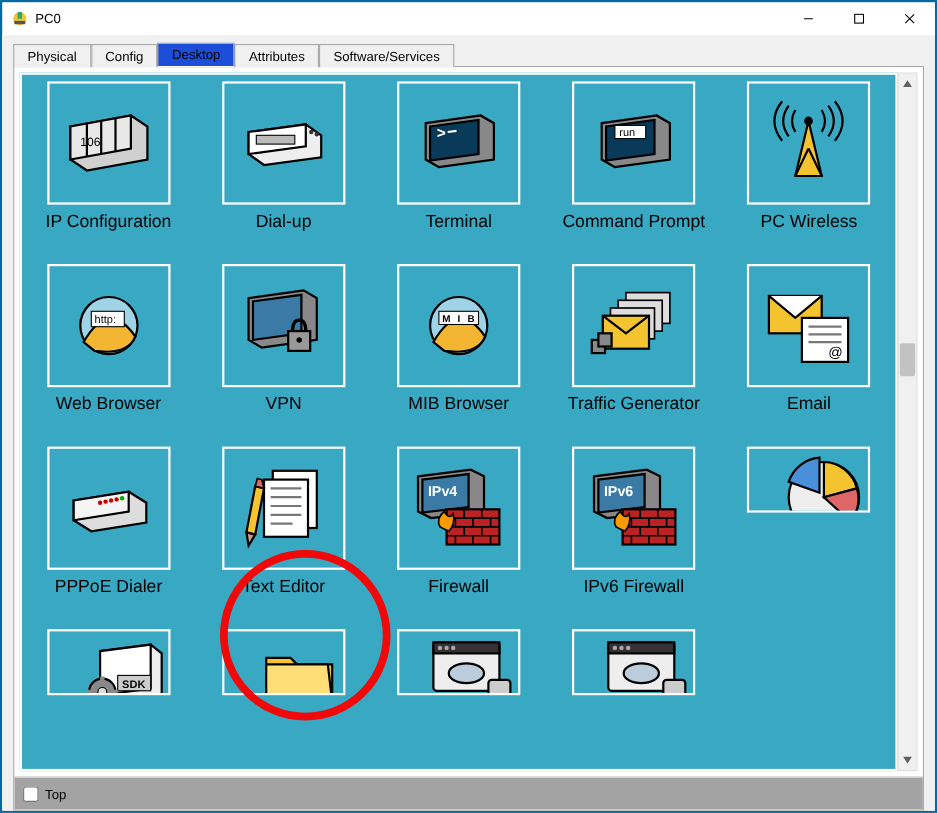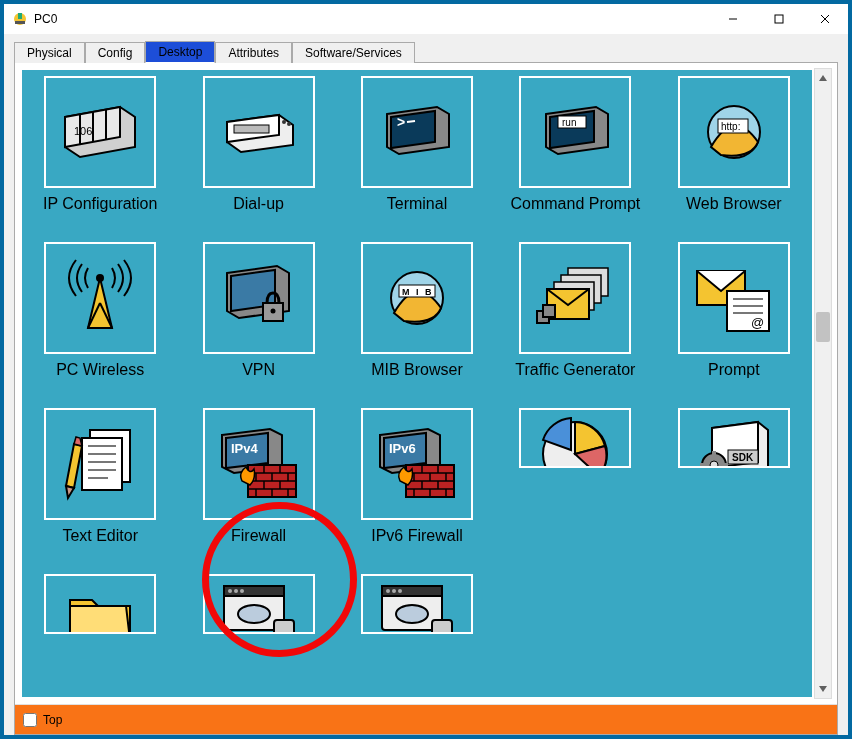--- a/index.html
+++ b/index.html
@@ -1,39 +1,39 @@
 <!DOCTYPE html>
 <html><head>
 <meta charset="utf-8">
 <style>
   * { box-sizing: border-box; margin: 0; padding: 0; }
   body { font-family: "Segoe UI", Tahoma, sans-serif; font-size: 12px; background: #fff; width: 852px; height: 739px; overflow: hidden; }
-  .window { width: 852px; height: 739px; border: 4px solid #0369a1; display: flex; flex-direction: column; background: #fff; }
+  .window { width: 852px; height: 739px; border: 2px solid #0369a1; display: flex; flex-direction: column; background: #fff; }
   .titlebar { height: 30px; display: flex; align-items: center; padding: 0 0 0 8px; }
   .titlebar .appicon { width: 16px; height: 16px; margin-right: 6px; }
   .titlebar .title { flex: 1; font-size: 12px; }
   .titlebar .winbtn { width: 46px; height: 30px; display: flex; align-items: center; justify-content: center; }
   .titlebar .winbtn svg { width: 10px; height: 10px; }
   .clientarea { flex: 1; padding: 6px 10px 0 10px; display: flex; flex-direction: column; background: #f0f0f0; }
   .tabs { display: flex; align-items: flex-end; height: 22px; }
   .tab { padding: 3px 12px; border: 1px solid #aaa; border-bottom: none; background: #f0f0f0; margin-right: 0px; font-size: 12px; position: relative; top: 1px; }
   .tab.active { background: #1d4ed8; z-index: 2; border-bottom: 1px solid #fff; }
   .tabpanel { flex: 1; border: 1px solid #aaa; background: #fff; display: flex; flex-direction: column; overflow: hidden; }
   .desktop-wrap { position: relative; flex: 1; display: flex; }
   .desktop { flex: 1; background: #39a8c3; border: 2px solid #fff; margin: 5px 0 5px 5px; padding: 2px 4px; overflow: hidden; position: relative; }
   .scrollbar { width: 18px; background: #f0f0f0; margin: 5px 5px 5px 0; display: flex; flex-direction: column; border: 1px solid #ddd; }
   .scrollbar .arrow { height: 18px; display:flex; align-items:center; justify-content:center; background:#f0f0f0; }
   .scrollbar .track { flex:1; background:#f0f0f0; position:relative; }
   .scrollbar .thumb { position:absolute; right:1px; left:1px;  top:38%; height:30px; background:#c2c2c2; border-radius:2px; }
   .grid { display: grid; grid-template-columns: repeat(5, 1fr); column-gap: 18px; row-gap: 28px; padding: 4px; }
   .appcell { display:flex; flex-direction:column; align-items:center; width:100%; }
   .iconbox { width: 112px; height: 112px; border: 2px solid #fff; display:flex; align-items:center; justify-content:center; background:#39a8c3; }
-  .iconbox.partial { height: 60px; overflow:hidden; align-items:flex-start; }
+  .iconbox.partial { height: 60px; overflow:hidden; align-items:flex-start;justify-content:flex-end; }
   .applabel { margin-top: 6px; text-align: left; font-size: 16px; color: #000; max-width: 140px; line-height:1.25; }
-  .bottombar { height: 30px; display:flex; align-items:center; padding:0 8px; gap:6px; background:#f97316; border-top:1px solid #e0e0e0; }
+  .bottombar { height: 30px; display:flex; align-items:center; padding:0 8px; gap:6px; background:#a3a3a3; border-top:1px solid #e0e0e0; }
   .bottombar input[type=checkbox] { width:14px; height:14px; }
   .highlight-circle { position:absolute; border:7px solid #f10808; border-radius:50%; width:155px; height:155px; left:180px; top:432px; pointer-events:none; }
   svg { display:block; }
 </style>
 </head>
 <body>
 
 <div class="window">
 
   <div class="titlebar">
@@ -124,50 +124,50 @@
                   <polygon points="12,15 56,9 56,40 12,46" fill="#0a3a5a" stroke="#000" stroke-width="2"></polygon>
                   <rect x="20" y="14" width="28" height="12" fill="#fff" stroke="#000"></rect>
                   <text x="24" y="24" font-size="10" fill="#000">run</text>
                 </svg>
               </div>
               <div class="applabel">Command Prompt</div>
             </div>
 
             <div class="appcell">
               <div class="iconbox">
-                <svg width="75" height="70" viewBox="0 0 75 70">
-                  <circle cx="38" cy="35" r="26" fill="#9fd4e8" stroke="#000" stroke-width="2"></circle>
-                  <path d="M 15 50 Q 38 10 62 45 Q 55 62 25 58 Z" fill="#f2b633" stroke="#000" stroke-width="2"></path>
-                  <rect x="22" y="22" width="30" height="14" fill="#fff" stroke="#000"></rect>
-                  <text x="25" y="33" font-size="10" fill="#000">http:</text>
-                </svg>
-              </div>
-              <div class="applabel">Web Browser</div>
-            </div>
-
-            <div class="appcell">
-              <div class="iconbox">
                 <svg width="80" height="80" viewBox="0 0 80 80">
                   <polygon points="40,20 28,70 52,70" fill="#f4c430" stroke="#000" stroke-width="2"></polygon>
                   <line x1="28" y1="70" x2="40" y2="45" stroke="#000" stroke-width="2"></line>
                   <line x1="52" y1="70" x2="40" y2="45" stroke="#000" stroke-width="2"></line>
                   <circle cx="40" cy="20" r="4" fill="#000"></circle>
                   <path d="M 28 10 Q 22 20 28 30" fill="none" stroke="#000" stroke-width="2"></path>
                   <path d="M 22 6 Q 12 20 22 34" fill="none" stroke="#000" stroke-width="2"></path>
                   <path d="M 16 2 Q 2 20 16 38" fill="none" stroke="#000" stroke-width="2"></path>
                   <path d="M 52 10 Q 58 20 52 30" fill="none" stroke="#000" stroke-width="2"></path>
                   <path d="M 58 6 Q 68 20 58 34" fill="none" stroke="#000" stroke-width="2"></path>
                   <path d="M 64 2 Q 78 20 64 38" fill="none" stroke="#000" stroke-width="2"></path>
                 </svg>
               </div>
               <div class="applabel">PC Wireless</div>
             </div>
 
             <div class="appcell">
               <div class="iconbox">
+                <svg width="75" height="70" viewBox="0 0 75 70">
+                  <circle cx="38" cy="35" r="26" fill="#9fd4e8" stroke="#000" stroke-width="2"></circle>
+                  <path d="M 15 50 Q 38 10 62 45 Q 55 62 25 58 Z" fill="#f2b633" stroke="#000" stroke-width="2"></path>
+                  <rect x="22" y="22" width="30" height="14" fill="#fff" stroke="#000"></rect>
+                  <text x="25" y="33" font-size="10" fill="#000">http:</text>
+                </svg>
+              </div>
+              <div class="applabel">Web Browser</div>
+            </div>
+
+            <div class="appcell">
+              <div class="iconbox">
                 <svg width="80" height="75" viewBox="0 0 80 75">
                   <polygon points="8,12 58,5 70,12 70,50 20,57 8,50" fill="#888" stroke="#000" stroke-width="2"></polygon>
                   <polygon points="12,15 56,9 56,44 12,50" fill="#3a7aa5" stroke="#000" stroke-width="2"></polygon>
                   <rect x="44" y="42" width="20" height="18" fill="#999" stroke="#000" stroke-width="2"></rect>
                   <path d="M 48 42 Q 48 32 54 32 Q 60 32 60 42" fill="none" stroke="#000" stroke-width="3"></path>
                   <circle cx="54" cy="50" r="2.5" fill="#000"></circle>
                 </svg>
               </div>
               <div class="applabel">VPN</div>
             </div>
@@ -207,23 +207,37 @@
                 <svg width="85" height="75" viewBox="0 0 85 75">
                   <rect x="6" y="10" width="48" height="34" fill="#f4c430" stroke="#000" stroke-width="2"></rect>
                   <polyline points="6,10 30,30 54,10" fill="#fff" stroke="#000" stroke-width="2"></polyline>
                   <rect x="36" y="30" width="42" height="40" fill="#fff" stroke="#000" stroke-width="2"></rect>
                   <line x1="42" y1="38" x2="72" y2="38" stroke="#777" stroke-width="2"></line>
                   <line x1="42" y1="45" x2="72" y2="45" stroke="#777" stroke-width="2"></line>
                   <line x1="42" y1="52" x2="72" y2="52" stroke="#777" stroke-width="2"></line>
                   <text x="60" y="66" font-size="13" fill="#000">@</text>
                 </svg>
               </div>
-              <div class="applabel">Prompt</div>
-            </div>
-
+              <div class="applabel">Email</div>
+            </div>
+
+            <div class="appcell">
+              <div class="iconbox">
+                <svg width="80" height="50" viewBox="0 0 80 50">
+                  <polygon points="8,18 58,10 74,20 74,38 24,46 8,36" fill="#ddd" stroke="#000" stroke-width="2"></polygon>
+                  <polygon points="8,18 58,10 58,28 8,36" fill="#f5f5f5" stroke="#000" stroke-width="2"></polygon>
+                  <circle cx="32" cy="20" r="2" fill="#c00"></circle>
+                  <circle cx="37" cy="19" r="2" fill="#c00"></circle>
+                  <circle cx="42" cy="18" r="2" fill="#c00"></circle>
+                  <circle cx="47" cy="17" r="2" fill="#c00"></circle>
+                  <circle cx="52" cy="16" r="2" fill="#0a0"></circle>
+                </svg>
+              </div>
+              <div class="applabel">PPPoE Dialer</div>
+            </div>
 
             <div class="appcell">
               <div class="iconbox">
                 <svg width="80" height="80" viewBox="0 0 80 80">
                   <rect x="30" y="6" width="40" height="52" fill="#fff" stroke="#000" stroke-width="2"></rect>
                   <rect x="22" y="14" width="40" height="52" fill="#fff" stroke="#000" stroke-width="2"></rect>
                   <line x1="28" y1="22" x2="56" y2="22" stroke="#777" stroke-width="2"></line>
                   <line x1="28" y1="30" x2="56" y2="30" stroke="#777" stroke-width="2"></line>
                   <line x1="28" y1="38" x2="56" y2="38" stroke="#777" stroke-width="2"></line>
                   <line x1="28" y1="46" x2="56" y2="46" stroke="#777" stroke-width="2"></line>

